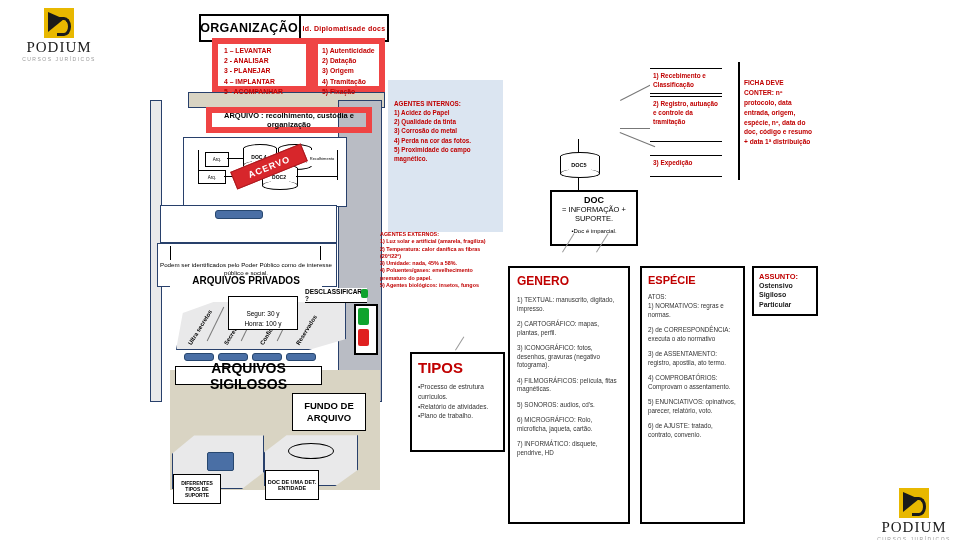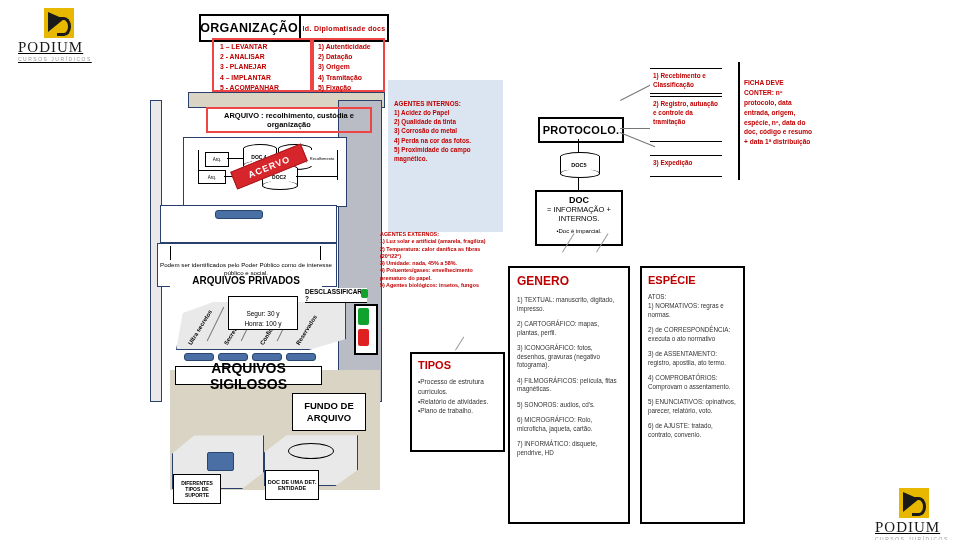--- a/index.html
+++ b/index.html
@@ -9,24 +9,24 @@
     font-family:"Liberation Sans", sans-serif;
     color:#000;
   }
   .slide{position:absolute;inset:0;}
   .hdr{
     border:2.5px solid #000;background:#fff;
     display:flex;align-items:center;justify-content:center;
     font-weight:bold;letter-spacing:.3px;
   }
   .redlist{color:#c00000;font-weight:bold;}
-  .thinbox{border:2px solid #ef4444;}
+  .thinbox{border:6px solid #ef4444;}
   .blkbox{border:2px solid #000;}
   
-  .logo{position:absolute;text-align:left;text-decoration:underline;}
+  .logo{position:absolute;text-align:center;}
   .logo .mark{
     width:30px;height:30px;background:#e8b800;margin:0 auto;
     position:relative;overflow:hidden;
   }
   .logo .mark:before{
     content:"";position:absolute;left:4px;top:4px;
     width:0;height:0;border-left:16px solid #1a1a1a;
     border-top:7px solid transparent;border-bottom:13px solid transparent;
   }
   .logo .mark:after{
@@ -238,43 +238,40 @@
     <div id="cuid-ext">
         <div class="">1)  Luz solar e artificial (amarela, fragiliza)</div>
         <div class="">2)  Temperatura: calor danifica as fibras (20º/22º)</div>
         <div class="">3)  Umidade: nada, 45% a 58%.</div>
         <div class="">4)  Poluentes/gases: envelhecimento prematuro do papel.</div>
         <div class="">5)  Agentes biológicos: insetos, fungos</div>
       </div>
   </div>
 
   <div class="panel" style="left:410px;top:352px;width:95px;height:100px;">
-    <div class="title" style="font-size:11px;margin-bottom:6px;">TIPOS</div>
+    <div class="title" style="font-size:15px;margin-bottom:6px;">TIPOS</div>
     <div id="tipos-list" style="font-size:6.5px;line-height:1.5;color:#333;">
         <div class="">•Processo de estrutura curriculos.</div>
         <div class="">•Relatório de atividades.</div>
         <div class="">•Plano de trabalho.</div>
       </div>
   </div>
 
-  <div class="hdr" style="position:absolute;left:538px;top:117px;width:82px;height:22px;font-size:11px;">
-    <span>PROTOCOLO.</span>
-  </div>
   <div class="conn" style="left:578px;top:139px;width:1px;height:14px;"></div>
   <div class="cyl" style="left:560px;top:152px;width:38px;height:26px;">
     <div class="top"></div>
       <div class="body"></div>
       <div class="bot"></div>
     <div class="cap" style="font-size:5.5px;">DOC5</div>
   </div>
   <div class="conn" style="left:578px;top:178px;width:1px;height:12px;"></div>
-  <div class="blkbox" style="position:absolute;left:535px;top:190px;width:88px;height:56px;background:#fff;text-align:center;padding-top:3px;box-sizing:border-box;">
+  <div class="blkbox" style="position:absolute;left:550px;top:190px;width:88px;height:56px;background:#fff;text-align:center;padding-top:3px;box-sizing:border-box;">
     <div style="font-size:9px;font-weight:bold;">DOC</div>
     <div style="font-size:7.5px;">= INFORMAÇÃO +</div>
-    <div style="font-size:7.5px;">INTERNOS.</div>
+    <div style="font-size:7.5px;">SUPORTE.</div>
     <div style="font-size:6px;margin-top:5px;">•Doc é imparcial.</div>
   </div>
 
   <div class="conn" style="left:620px;top:100px;width:34px;height:1px;transform:rotate(-27deg);transform-origin:0 0;background:#777;"></div>
   <div class="conn" style="left:620px;top:128px;width:34px;height:1px;background:#777;"></div>
   <div class="conn" style="left:620px;top:132px;width:38px;height:1px;transform:rotate(22deg);transform-origin:0 0;background:#777;"></div>
 
   <div style="position:absolute;left:650px;top:68px;width:72px;height:26px;border:1px solid #000;border-left:none;border-right:none;background:#fff;
               font-size:6.4px;color:#c00000;font-weight:bold;line-height:1.4;padding:3px 2px 0 3px;box-sizing:border-box;">
     <span>1) Recebimento e Classificação</span>
@@ -312,20 +309,28 @@
     <div id="especie-list" style="font-size:6.3px;line-height:1.35;color:#333;">
         <div class="" style="margin-bottom: 7px;">1) NORMATIVOS: regras e normas.</div>
         <div class="" style="margin-bottom: 7px;">2) de CORRESPONDÊNCIA: executa o ato normativo</div>
         <div class="" style="margin-bottom: 7px;">3) de ASSENTAMENTO: registro, apostila, ato termo.</div>
         <div class="" style="margin-bottom: 7px;">4) COMPROBATÓRIOS: Comprovam o assentamento.</div>
         <div class="" style="margin-bottom: 7px;">5) ENUNCIATIVOS: opinativos, parecer, relatório, voto.</div>
         <div class="" style="margin-bottom: 7px;">6) de AJUSTE: tratado, contrato, convenio.</div>
       </div>
   </div>
 
+  <div class="panel" style="left:752px;top:266px;width:66px;height:50px;padding:4px 5px;">
+    <div class="title" style="font-size:7.5px;">ASSUNTO:</div>
+    <div id="assunto-list" style="font-size:7px;line-height:1.35;font-weight:bold;color:#222;">
+        <div class="">Ostensivo</div>
+        <div class="">Sigiloso</div>
+        <div class="">Particular</div>
+      </div>
+  </div>
 
   <div class="conn" style="left:562px;top:252px;width:22px;height:1px;transform:rotate(-58deg);transform-origin:0 0;background:#999;"></div>
   <div class="conn" style="left:596px;top:252px;width:22px;height:1px;transform:rotate(-58deg);transform-origin:0 0;background:#999;"></div>
   <div class="conn" style="left:455px;top:350px;width:16px;height:1px;transform:rotate(-58deg);transform-origin:0 0;background:#999;"></div>
 
   <div class="logo" style="left:875px;top:488px;width:78px;">
     <div class="mark"></div>
     <div class="wm">PODIUM</div>
     <div class="sub">CURSOS JURÍDICOS</div>
   </div>

